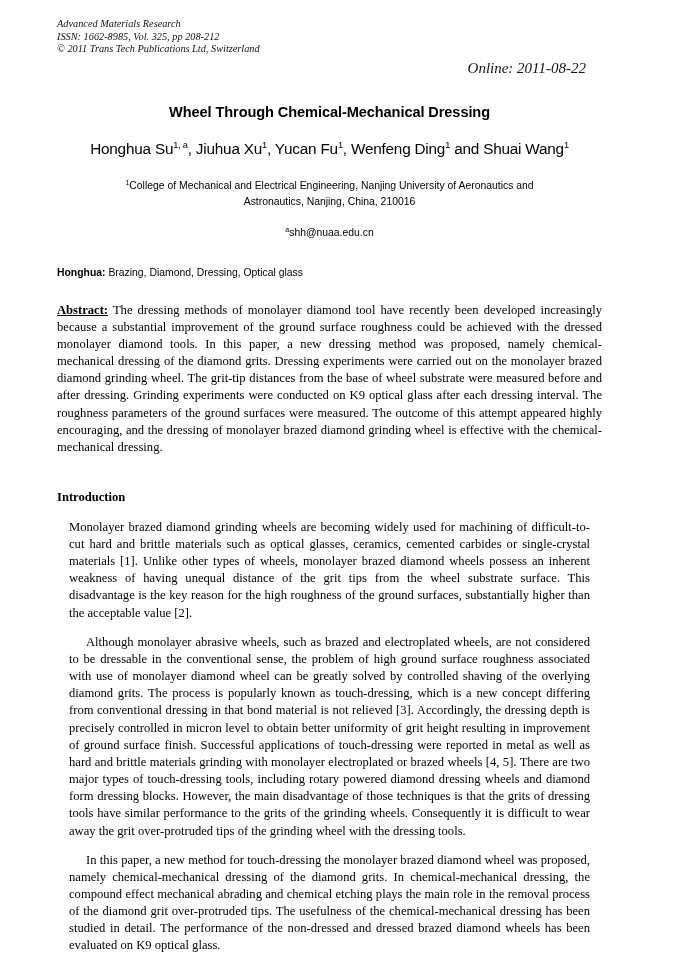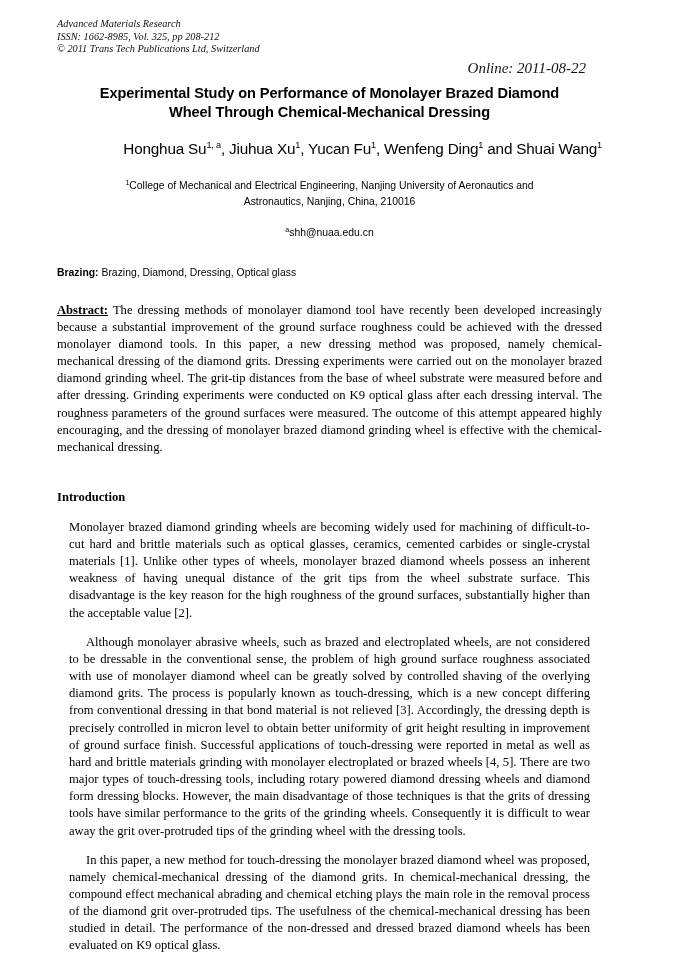--- a/index.html
+++ b/index.html
@@ -53,21 +53,21 @@
     text-align: center;
     margin: 10px 12px 0 12px;
     letter-spacing: -0.1px;
   }
 
   
   .authors {
     font-family: "Liberation Sans", "DejaVu Sans", sans-serif;
     font-size: 15.3px;
     line-height: 20px;
-    text-align: right;
+    text-align: center;
     margin-top: 17px;
     letter-spacing: -0.2px;
   }
   .authors sup {
     font-size: 9.2px;
     vertical-align: super;
     line-height: 0;
   }
 
   
@@ -151,36 +151,36 @@
   <div class="journal-header">
     <div class="left-block">
       <div>Advanced Materials Research</div>
       <div>ISSN: 1662-8985, Vol. 325, pp 208-212</div>
       <div>© 2011 Trans Tech Publications Ltd, Switzerland</div>
     </div>
     <div class="online-date">Online: 2011-08-22</div>
   </div>
 
   <h1 class="paper-title">
-    <span>Experimental Study on Performance of Monolayer Brazed Diamond</span><br>
+    <br>
     <span>Wheel Through Chemical-Mechanical Dressing</span>
   </h1>
 
   <div class="authors"><span>Honghua Su</span><sup>1, a</sup><span>, </span><span>Jiuhua Xu</span><sup>1</sup><span>, </span><span>Yucan Fu</span><sup>1</sup><span>, </span><span>Wenfeng Ding</span><sup>1</sup><span> and </span><span>Shuai Wang</span><sup>1</sup></div>
 
   <div class="affiliation">
     <sup>1</sup><span>College of Mechanical and Electrical Engineering, Nanjing University of Aeronautics and Astronautics, Nanjing, China, 210016</span>
   </div>
 
   <div class="email">
     <sup>a</sup><span>shh@nuaa.edu.cn</span>
   </div>
 
   <div class="keywords">
-    <span class="kw-label">Brazing:</span>
+    <span class="kw-label">Honghua:</span>
     <span>Brazing, Diamond, Dressing, Optical glass</span>
   </div>
 
   <div class="abstract">
     <span class="ab-label">Abstract:</span>
     <span>The dressing methods of monolayer diamond tool have recently been developed increasingly because a substantial improvement of the ground surface roughness could be achieved with the dressed monolayer diamond tools. In this paper, a new dressing method was proposed, namely chemical-mechanical dressing of the diamond grits. Dressing experiments were carried out on the monolayer brazed diamond grinding wheel. The grit-tip distances from the base of wheel substrate were measured before and after dressing. Grinding experiments were conducted on K9 optical glass after each dressing interval. The roughness parameters of the ground surfaces were measured. The outcome of this attempt appeared highly encouraging, and the dressing of monolayer brazed diamond grinding wheel is effective with the chemical-mechanical dressing.</span>
   </div>
 
   <div class="section-heading">Introduction</div>
 

